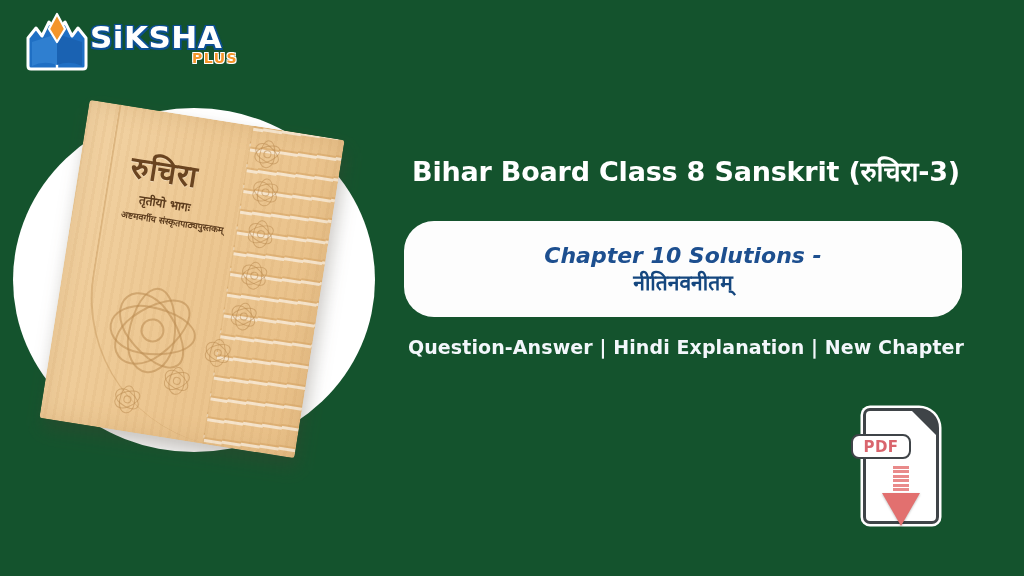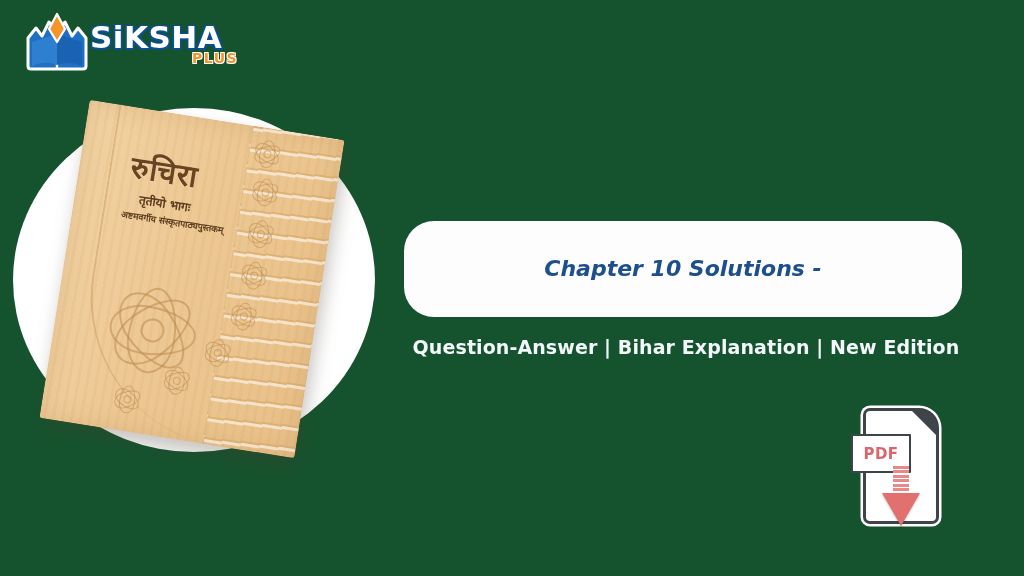--- a/index.html
+++ b/index.html
@@ -296,24 +296,24 @@
     height: 26px;
     background: #3f4448;
     border-radius: 0 16px 0 0;
     clip-path: polygon(0 0, 100% 0, 100% 100%);
   }
   #pdf-label {
     position: absolute;
     left: -4px;
     top: 30px;
     width: 60px;
-    height: 39px;
+    height: 25px;
     background: #ffffff;
     border: 2.5px solid #3f4448;
-    border-radius: 1px;
+    border-radius: 8px;
     box-sizing: border-box;
     display: flex;
     align-items: center;
     justify-content: center;
     font-family: "DejaVu Sans", sans-serif;
     font-size: 15px;
     font-weight: 700;
     color: #d9656d;
     letter-spacing: 0.5px;
     text-align: right;
@@ -445,26 +445,28 @@
       </div>
       <div class="flower flower-small" style="left:66px;top:272px">
         <span class="petal" style="transform:rotate(0deg)"></span>
         <span class="petal" style="transform:rotate(60deg)"></span>
         <span class="petal" style="transform:rotate(120deg)"></span>
         <span class="core"></span>
       </div>
     </div>
   </div>
 
+  <div id="headline">Bihar Board Class 8 Sanskrit (रुचिरा-3)</div>
 
   <div id="chapter-card">
     <div class="card-line-1">Chapter 10 Solutions -</div>
+    <div class="card-line-2">नीतिनवनीतम्</div>
   </div>
 
-  <div id="tagline">Question-Answer | Bihar Explanation | New Edition</div>
+  <div id="tagline">Question-Answer | Hindi Explanation | New Chapter</div>
 
   <div id="pdf-icon">
     <div id="pdf-page">
       <div id="pdf-fold"></div>
     </div>
     <div id="pdf-label">PDF</div>
     <div id="pdf-arrow">
       <div id="pdf-arrow-stem"></div>
       <div id="pdf-arrow-outline"></div>
       <div id="pdf-arrow-head"></div>

